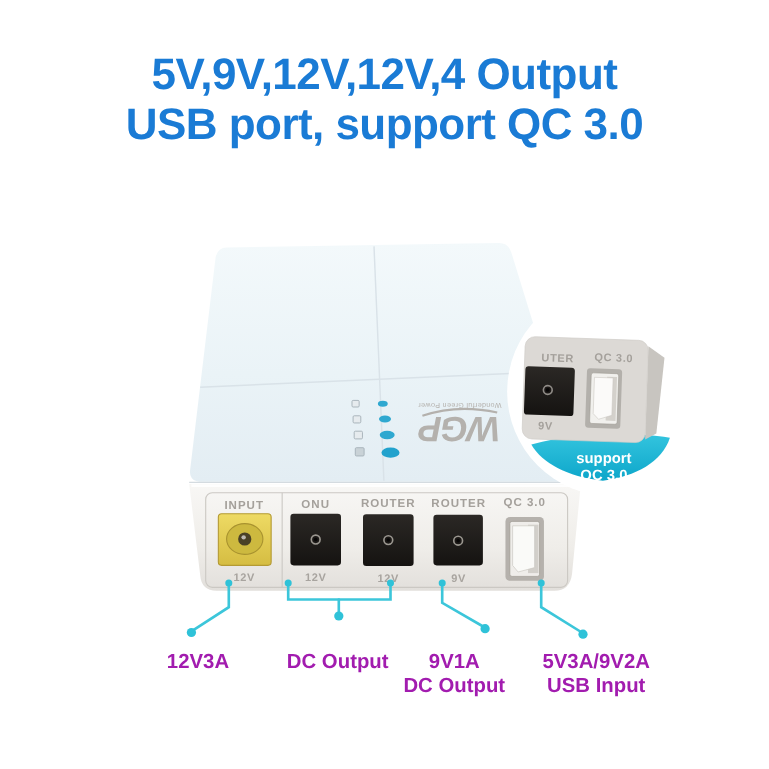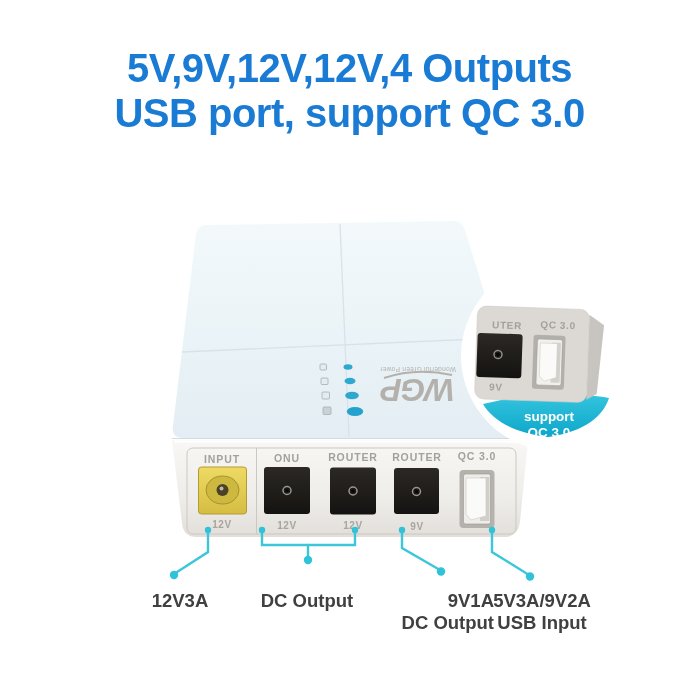--- a/index.html
+++ b/index.html
@@ -2,44 +2,44 @@
 <html><head>
 <meta charset="utf-8">
 <style>
   html,body{margin:0;padding:0;background:#fff;}
   #canvas{position:relative;width:699px;height:699px;background:#ffffff;overflow:hidden;
           font-family:"Liberation Sans",sans-serif;}
   .title{position:absolute;top:46px;left:0;width:699px;text-align:center;
          color:#1a7bd5;font-weight:bold;font-size:40px;line-height:45px;letter-spacing:-0.5px;}
   .title div{white-space:nowrap;}
   svg{position:absolute;left:0;top:0;}
-  .annotation{position:absolute;top:590px;text-align:center;color:#404040;
+  .annotation{position:absolute;top:590px;text-align:center;color:#a21caf;
               font-weight:bold;font-size:18.5px;line-height:21.5px;}
   .a1{left:113px;width:134px;}
   .a2{left:240px;width:134px;}
-  .a3{left:372px;width:122px;text-align:right;}
+  .a3{left:352px;width:122px;}
   .a4{left:466px;width:152px;}
   
   text{font-family:"Liberation Sans",sans-serif;}
   .port-label{fill:#a4a09b;font-size:10.5px;font-weight:bold;letter-spacing:0.9px;text-anchor:middle;}
   .port-voltage{fill:#a8a49f;font-size:10px;font-weight:bold;letter-spacing:0.6px;text-anchor:middle;}
   .callout-label{fill:#a4a09b;font-size:10px;font-weight:bold;letter-spacing:0.6px;text-anchor:middle;}
   .badge-text{fill:#ffffff;font-size:13.5px;font-weight:bold;text-anchor:middle;}
   .brand-name{fill:#b4b1ad;font-size:32px;font-weight:bold;font-style:italic;text-anchor:middle;letter-spacing:-1px;}
   .brand-tagline{fill:#b4b1ad;font-size:6.5px;text-anchor:middle;letter-spacing:0.3px;}
   .leader{stroke:#3cc6da;stroke-width:2.4;fill:none;stroke-linecap:round;}
   .leader-dot{fill:#2fc2d8;}
   .seam{stroke:#d9e2e8;stroke-width:1.3;}
 </style>
 </head>
 <body>
 <div id="canvas">
 
 <div class="title">
-  <div>5V,9V,12V,12V,4 Outputs</div>
+  <div>5V,9V,12V,12V,4 Output</div>
   <div>USB port, support QC 3.0</div>
 </div>
 
 <svg width="699" height="699" viewBox="0 0 699 699">
   <defs>
     <linearGradient id="topFaceGrad" x1="0" y1="0" x2="0" y2="1">
       <stop offset="0" stop-color="#f3f9fb"></stop>
       <stop offset="0.55" stop-color="#eaf3f7"></stop>
       <stop offset="1" stop-color="#e3edf3"></stop>
     </linearGradient>

